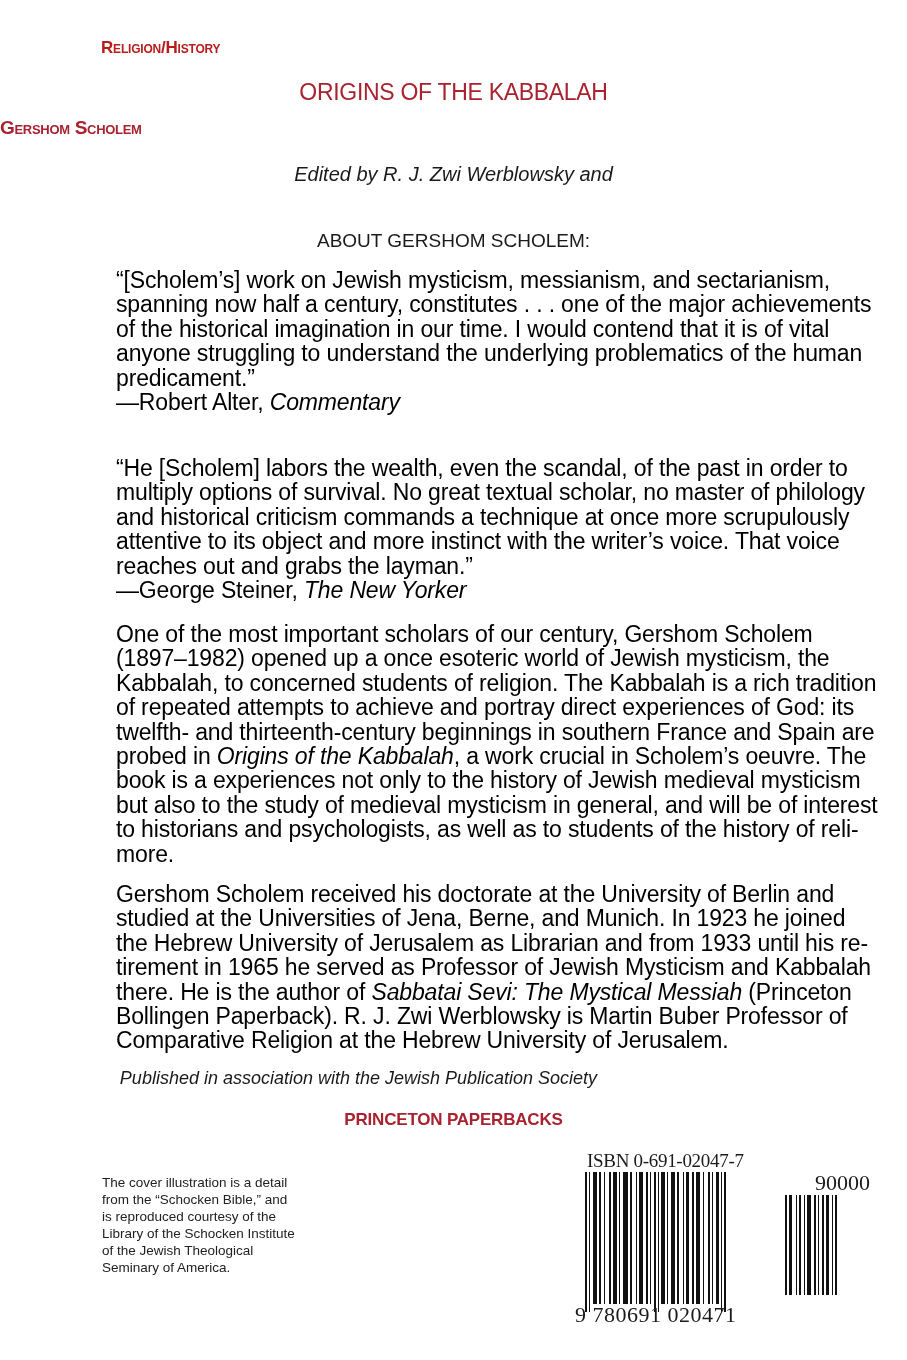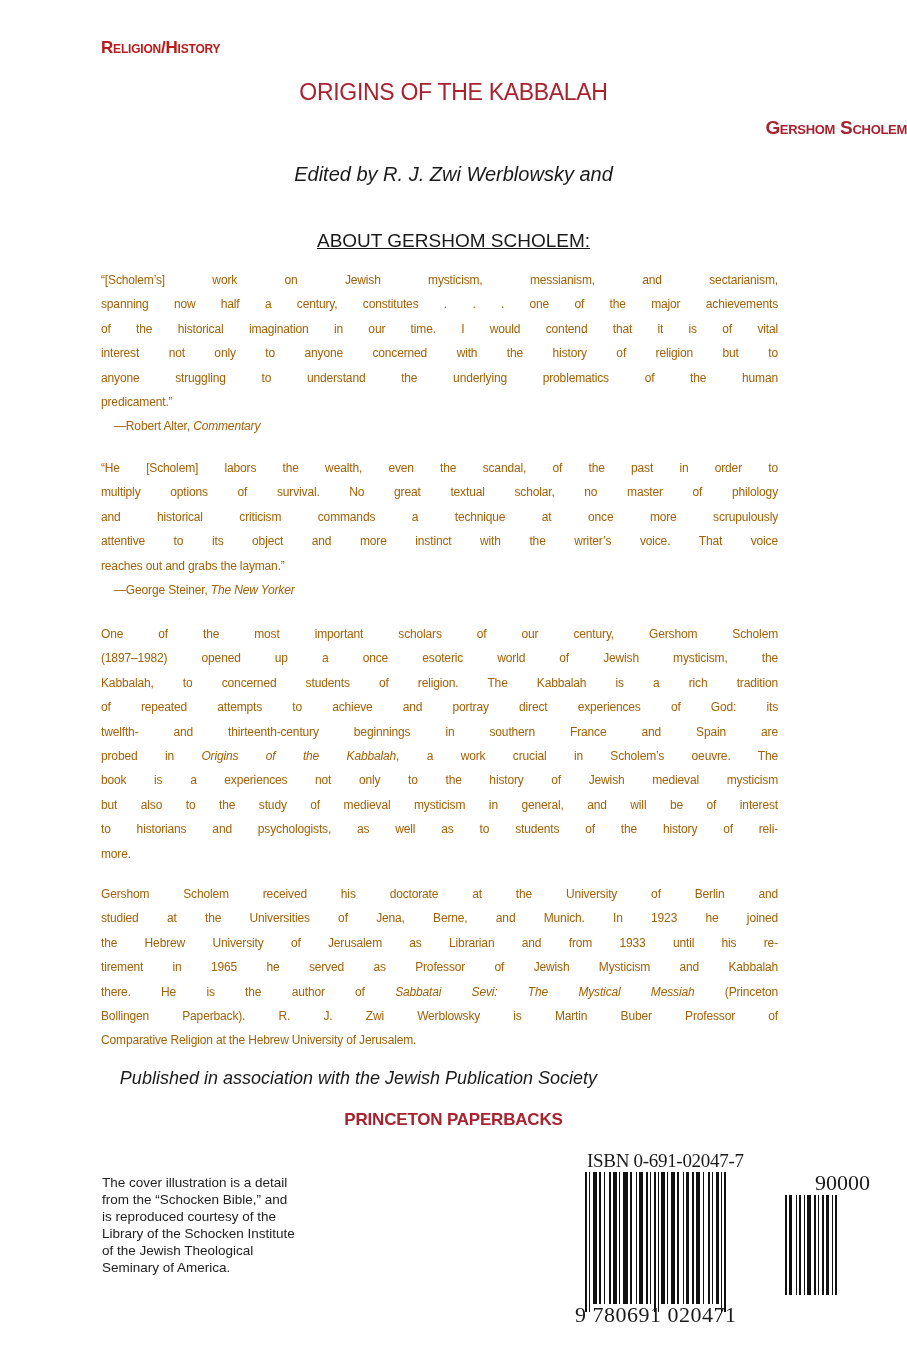--- a/index.html
+++ b/index.html
@@ -10,37 +10,37 @@
   .abs { position: absolute; }
   .category {
     left: 101px; top: 38px; font-size: 17px; font-weight: bold; font-variant: small-caps;
     letter-spacing: -0.2px; color: #b91c1c;
   }
   .title {
     left: 0; width: 907px; top: 79px; text-align: center; font-size: 23px; color: #a8222f;
     letter-spacing: -0.3px;
   }
   .author {
-    left: 0; width: 907px; top: 117px; text-align: right; font-size: 19px; color: #a8222f;
+    left: 0; width: 907px; top: 117px; text-align: left; font-size: 19px; color: #a8222f;
     font-variant: small-caps; font-weight: bold; letter-spacing: -0.3px;
   }
   .credits {
     left: 0; width: 907px; top: 160px; text-align: center; font-size: 20px; font-style: italic;
     line-height: 29px; color: #1a1a1a;
   }
   .about-head {
-    left: 0; width: 907px; top: 230px; text-align: center; font-size: 19px; color: #1a1a1a; text-decoration: underline;
+    left: 0; width: 907px; top: 230px; text-align: center; font-size: 19px; color: #1a1a1a;
   }
   .para {
-    left: 101px; width: 677px; font-size: 12px; line-height: 24.4px; text-align: justify;
-    text-align-last: left; color: #a16207; letter-spacing: -0.15px;
+    left: 116px; width: 677px; font-size: 23px; line-height: 24.4px; text-align: justify;
+    text-align-last: left; color: #000000; letter-spacing: -0.15px;
   }
   .para .line { display: block; text-align: justify; text-align-last: justify; white-space: nowrap; }
   .para .line.last { text-align-last: left; }
-  .cite { display: block; margin-left: 13px; }
+  .cite { display: block; }
   .cite i { font-style: italic; }
   .assoc {
     left: 0; width: 717px; top: 1068px; text-align: center; font-size: 18px; font-style: italic;
   }
   .imprint {
     left: 0; width: 907px; top: 1110px; text-align: center; font-size: 17px; font-weight: bold;
     color: #a8222f; letter-spacing: -0.2px;
   }
   .cover-note {
     left: 102px; top: 1174px; font-size: 13.5px; line-height: 17px; color: #222;
@@ -71,21 +71,20 @@
 <div class="abs author">Gershom Scholem</div>
 <div class="abs credits">
   <div>Edited by R. J. Zwi Werblowsky and</div>
 </div>
 <div class="abs about-head">ABOUT GERSHOM SCHOLEM:</div>
 
 <div class="abs para" style="top:268px;">
   <span class="line">“[Scholem’s] work on Jewish mysticism, messianism, and sectarianism,</span>
   <span class="line">spanning now half a century, constitutes . . . one of the major achievements</span>
   <span class="line">of the historical imagination in our time. I would contend that it is of vital</span>
-  <span class="line">interest not only to anyone concerned with the history of religion but to</span>
   <span class="line">anyone struggling to understand the underlying problematics of the human</span>
   <span class="line last">predicament.”</span>
   <span class="cite"><span>—Robert Alter, </span><i>Commentary</i></span>
 </div>
 
 <div class="abs para" style="top:456px;">
   <span class="line">“He [Scholem] labors the wealth, even the scandal, of the past in order to</span>
   <span class="line">multiply options of survival. No great textual scholar, no master of philology</span>
   <span class="line">and historical criticism commands a technique at once more scrupulously</span>
   <span class="line">attentive to its object and more instinct with the writer’s voice. That voice</span>

